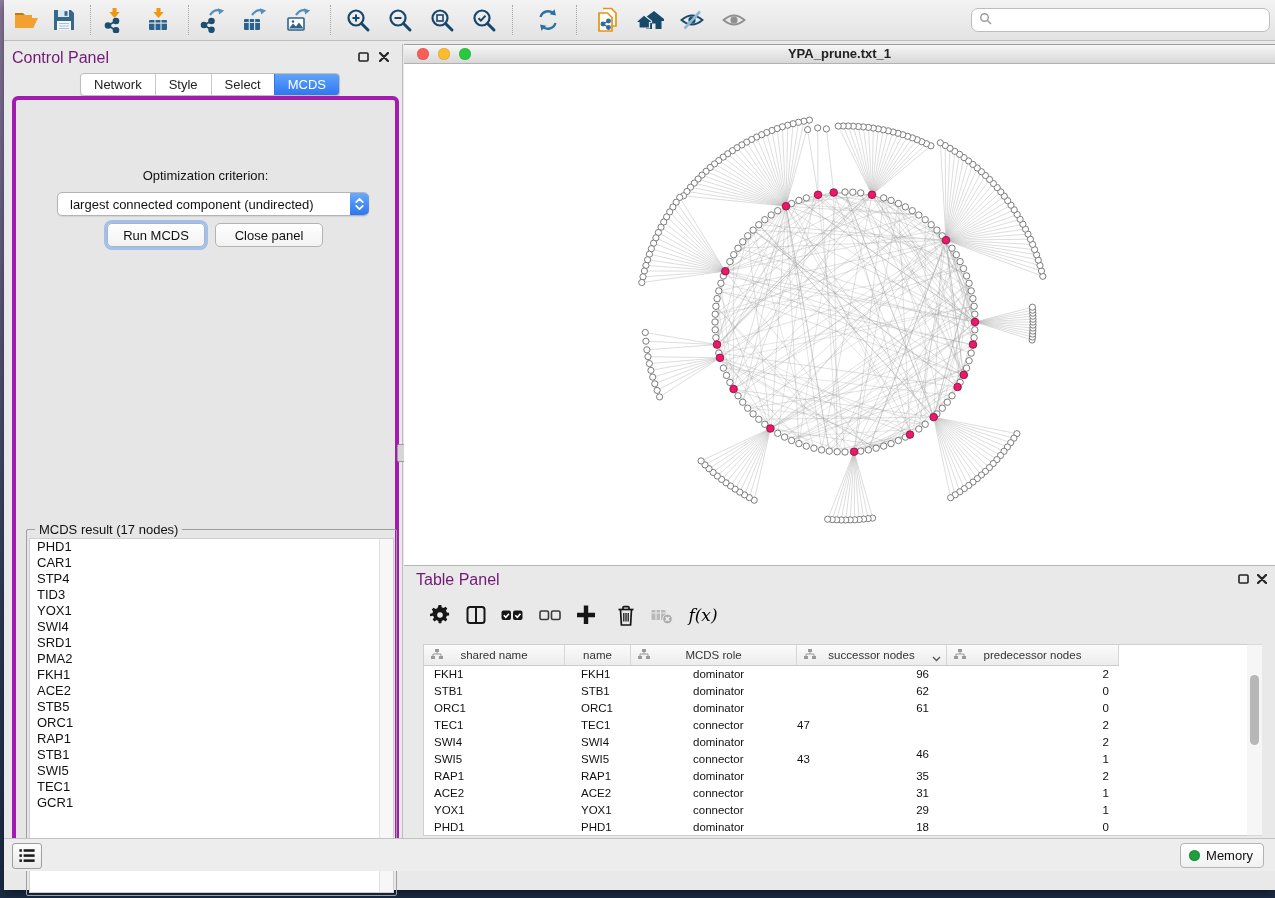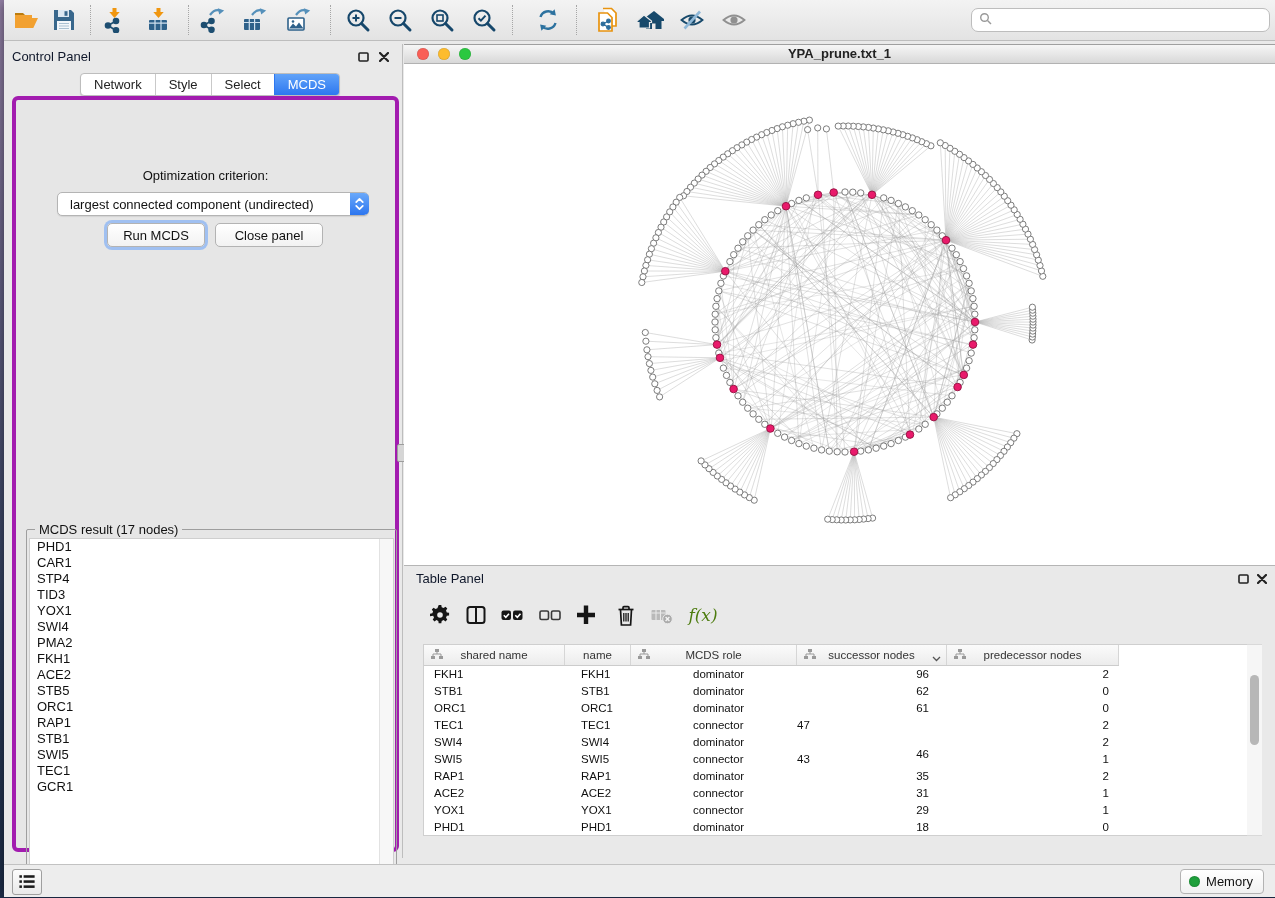--- a/index.html
+++ b/index.html
@@ -9,21 +9,21 @@
   .abs{position:absolute}
   #window{position:absolute;left:4px;top:0;width:1271px;height:890px;background:#e9e9e9;box-shadow:0 3px 10px rgba(0,0,0,.5)}
   
   #toolbar{position:absolute;left:0;top:0;width:100%;height:40px;background:linear-gradient(#f3f3f3,#e3e3e3);border-bottom:1px solid #bdbdbd}
   .tbtn{position:absolute;top:6px;width:28px;height:28px;display:flex;align-items:center;justify-content:center}
   .tsep{position:absolute;top:5px;height:30px;border-left:1px dotted #a6a6a6}
   #search{position:absolute;left:967px;top:8px;width:290px;height:22px;background:#fff;border:1px solid #bdbdbd;border-radius:7px;display:flex;align-items:center;padding-left:7px;gap:5px}
   #search input{border:none;outline:none;flex:1;font-size:12px;font-family:"Liberation Sans",sans-serif;background:transparent}
   
   #control-panel{position:absolute;left:0;top:44px;width:396px;height:814px;background:#e9e9e9}
-  .panel-title{font-size:13px;color:#0f172a}
+  .panel-title{font-size:16px;color:#701a75}
   .winbtn{position:absolute;width:14px;height:14px;display:flex;align-items:center;justify-content:center}
   .seg-group{display:flex;background:#fff;border:1px solid #bdbdbd;border-radius:4px;overflow:hidden;height:21px;box-shadow:0 1px 1px rgba(0,0,0,.12)}
   .seg{font-size:13px;color:#222;line-height:21px;padding:0 13px;border-left:1px solid #c9c9c9;white-space:nowrap}
   .seg:first-child{border-left:none}
   .seg.sel{background:linear-gradient(#61a3f9,#2d77f0);color:#fff;border-left-color:#2d77f0}
   #cp-inner{position:absolute;left:8px;top:52px;width:379px;height:748px;background:#e6e6e6;border:4px solid #a21caf;border-radius:6px}
   #opt-label{position:absolute;left:0;top:68px;width:100%;text-align:center;font-size:13px;color:#111}
   #criterion{position:absolute;left:41px;top:92px;width:310px;height:22px;background:#fff;border:1px solid #b4b4b4;border-radius:5px;display:flex;align-items:center;box-shadow:0 1px 1px rgba(0,0,0,.08)}
   #criterion .val{flex:1;font-size:13px;color:#111;padding-left:12px;white-space:nowrap}
   #criterion .step{width:19px;height:22px;margin-right:-1px;border-radius:0 5px 5px 0;background:linear-gradient(#6aa9fa,#2d76ef);display:flex;align-items:center;justify-content:center}
@@ -41,32 +41,32 @@
   
   #net-frame{position:absolute;left:400px;top:44px;width:871px;height:521px;border-top:1px solid #9f9f9f}
   #net-titlebar{position:absolute;left:0;top:0;width:100%;height:18px;background:linear-gradient(#f6f6f6,#d8d8d8);border-bottom:1px solid #b2b2b2}
   .light{position:absolute;top:2.5px;width:12px;height:12px;border-radius:50%;box-shadow:inset 0 0 1px rgba(0,0,0,.4)}
   #net-title{position:absolute;left:0;top:1px;width:100%;text-align:center;font-size:13px;font-weight:700;color:#222}
   #net-canvas{position:absolute;left:0;top:19px;width:871px;height:502px;background:#fff}
   
   #table-panel{position:absolute;left:400px;top:565px;width:871px;height:293px;background:#e9e9e9;border-top:1px solid #b5b5b5}
   #tp-toolbar{position:absolute;left:8px;top:30px;height:42px}
   .tp-btn{position:absolute;top:6px;width:26px;height:26px;display:flex;align-items:center;justify-content:center}
-  #fx-label{font-style:italic;font-family:"DejaVu Serif",serif;font-size:17px;color:#4d7c0f}
+  #fx-label{font-style:italic;font-family:"DejaVu Serif",serif;font-size:17px;color:#000000}
   #node-table{position:absolute;left:19px;top:78px;width:834px;height:190px;background:#fff;border:1px solid #cfcfcf;border-width:1px 0 1px 1px}
   #t-head{position:absolute;left:0;top:0;height:20px;display:flex;background:linear-gradient(#fbfbfb,#ececec);border-bottom:1px solid #cccccc}
   .th{position:relative;height:20px;border-right:1px solid #d6d6d6;display:flex;align-items:center;justify-content:center;font-size:11.5px;color:#333;gap:5px}
   .th .chev{position:absolute;right:5px;top:7px}
   .tr{display:flex;height:17px;align-items:center}
   .td{font-size:11.5px;color:#111;white-space:nowrap;box-sizing:border-box}
   #t-scroll{position:absolute;left:843px;top:78px;width:15px;height:190px;background:#f6f6f6;border:1px solid #d9d9d9;border-width:1px 0}
   #t-thumb{position:absolute;left:2.5px;top:30px;width:9px;height:70px;background:#b7b7b7;border-radius:5px}
   #tp-tabs{position:absolute;left:258px;top:268px}
   
-  #status-bar{position:absolute;left:0;top:864px;width:1271px;height:32px;background:#ededed;border-top:1px solid #c2c2c2}
+  #status-bar{position:absolute;left:0;top:838px;width:1271px;height:32px;background:#ededed;border-top:1px solid #c2c2c2}
   #list-btn{position:absolute;left:8px;top:4px;width:28px;height:24px;background:linear-gradient(#fdfdfd,#e9e9e9);border:1px solid #9f9f9f;border-radius:3px;display:flex;align-items:center;justify-content:center}
   #memory-btn{position:absolute;right:11px;top:4px;height:23px;padding:0 10px 0 8px;background:linear-gradient(#ffffff,#f1f1f1);border:1px solid #b3b3b3;border-radius:4px;display:flex;align-items:center;gap:6px;font-size:13px;color:#111}
   #memory-dot{width:11px;height:11px;border-radius:50%;background:#1fa03c;box-shadow:inset 0 0 2px rgba(0,0,0,.35)}
 </style>
 </head>
 <body>
 
 <div id="window">
 
   <div id="toolbar">
@@ -250,20 +250,21 @@
       <div id="mcds-group">
         <div id="mcds-legend">MCDS result (17 nodes)</div>
         <div id="mcds-list">
           <div id="mcds-items">
               <div class="mcds-item">PHD1</div>
               <div class="mcds-item">CAR1</div>
               <div class="mcds-item">STP4</div>
               <div class="mcds-item">TID3</div>
               <div class="mcds-item">YOX1</div>
               <div class="mcds-item">SWI4</div>
+              <div class="mcds-item">SRD1</div>
               <div class="mcds-item">PMA2</div>
               <div class="mcds-item">FKH1</div>
               <div class="mcds-item">ACE2</div>
               <div class="mcds-item">STB5</div>
               <div class="mcds-item">ORC1</div>
               <div class="mcds-item">RAP1</div>
               <div class="mcds-item">STB1</div>
               <div class="mcds-item">SWI5</div>
               <div class="mcds-item">TEC1</div>
               <div class="mcds-item">GCR1</div>

